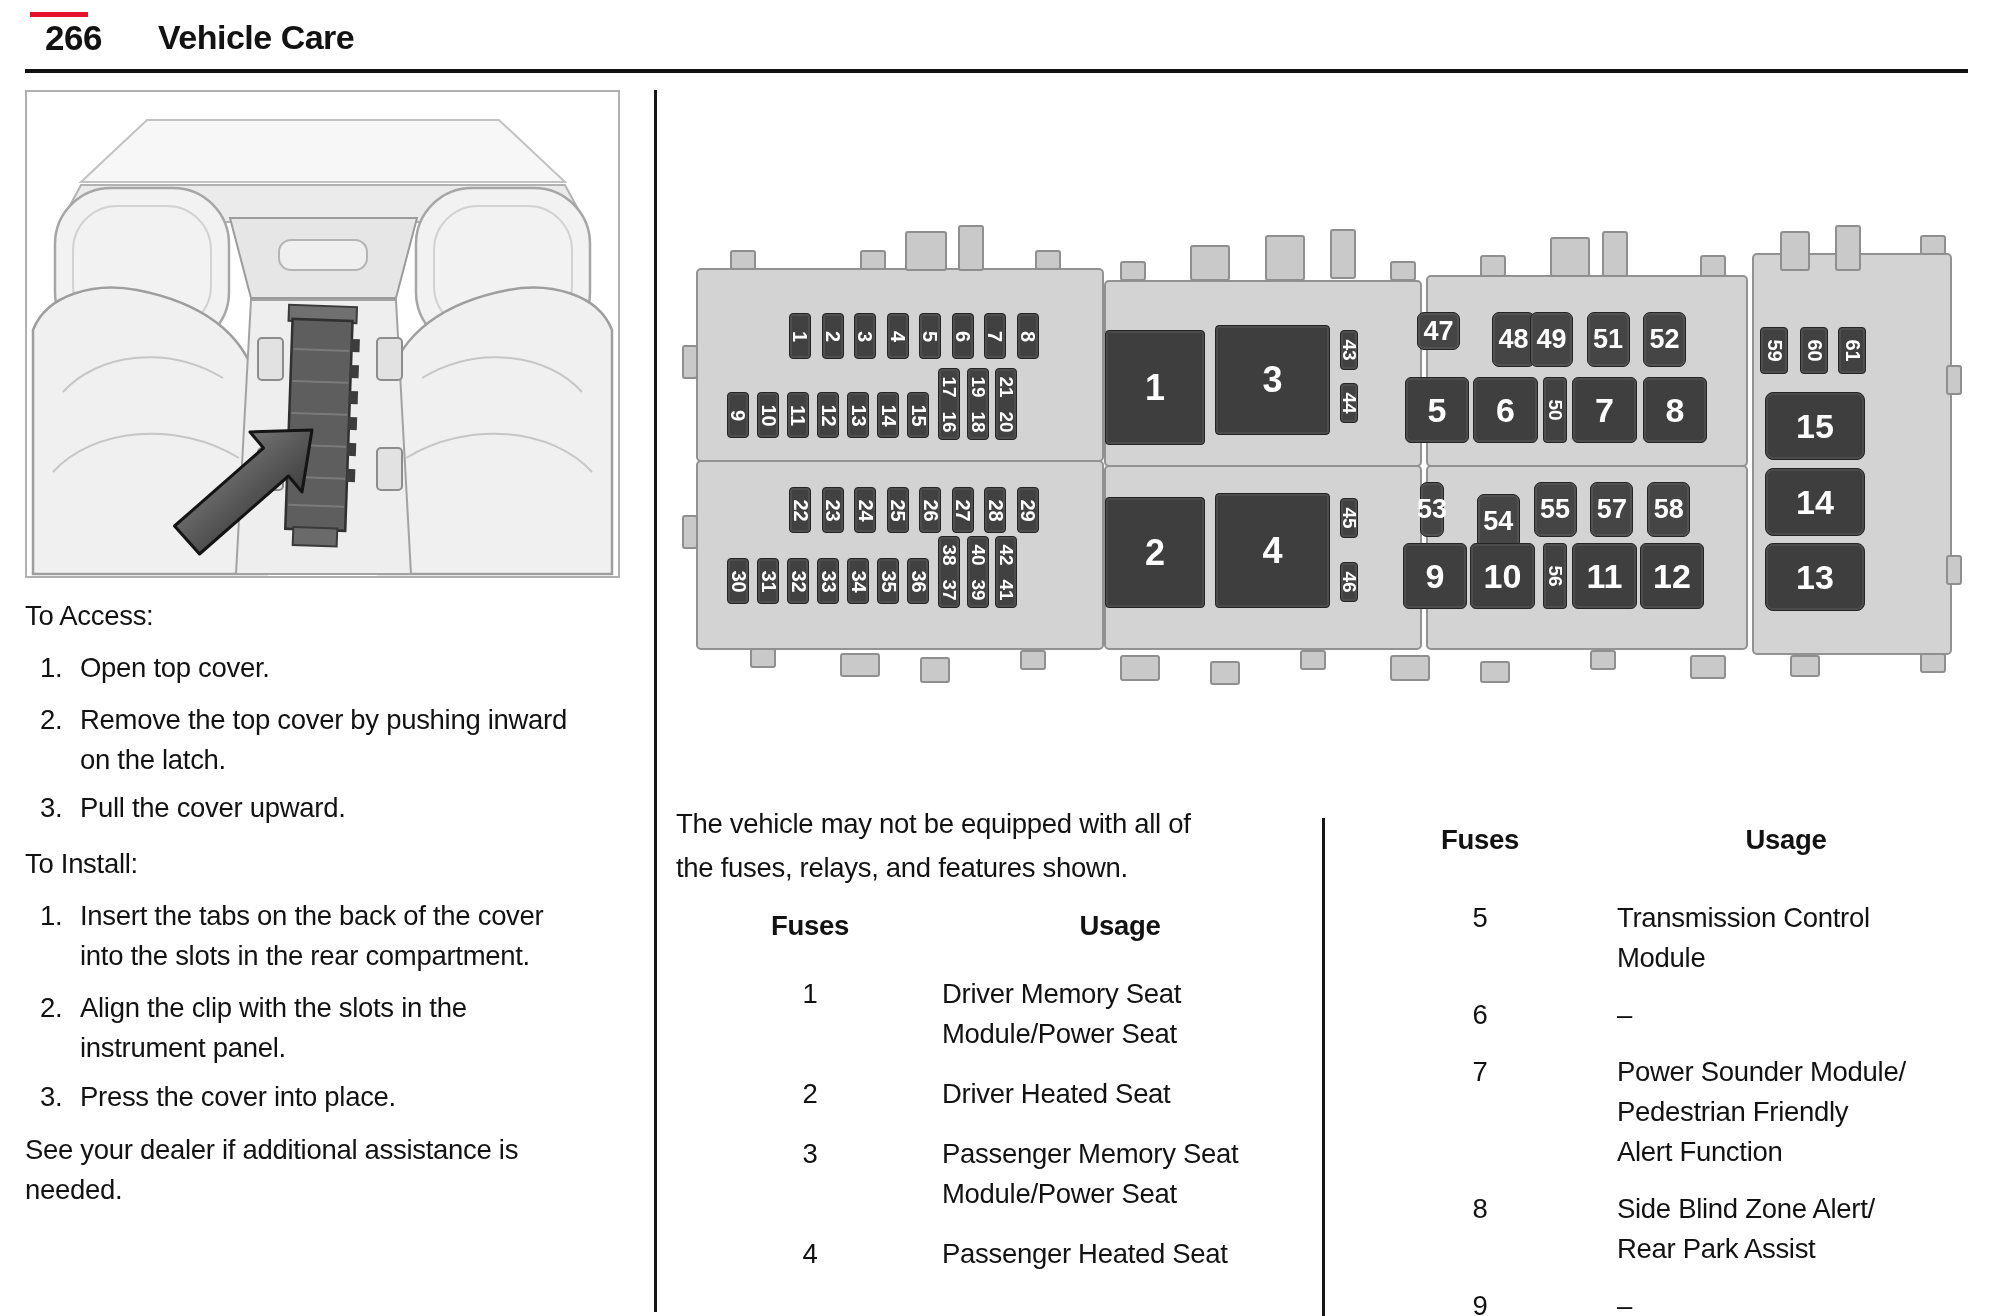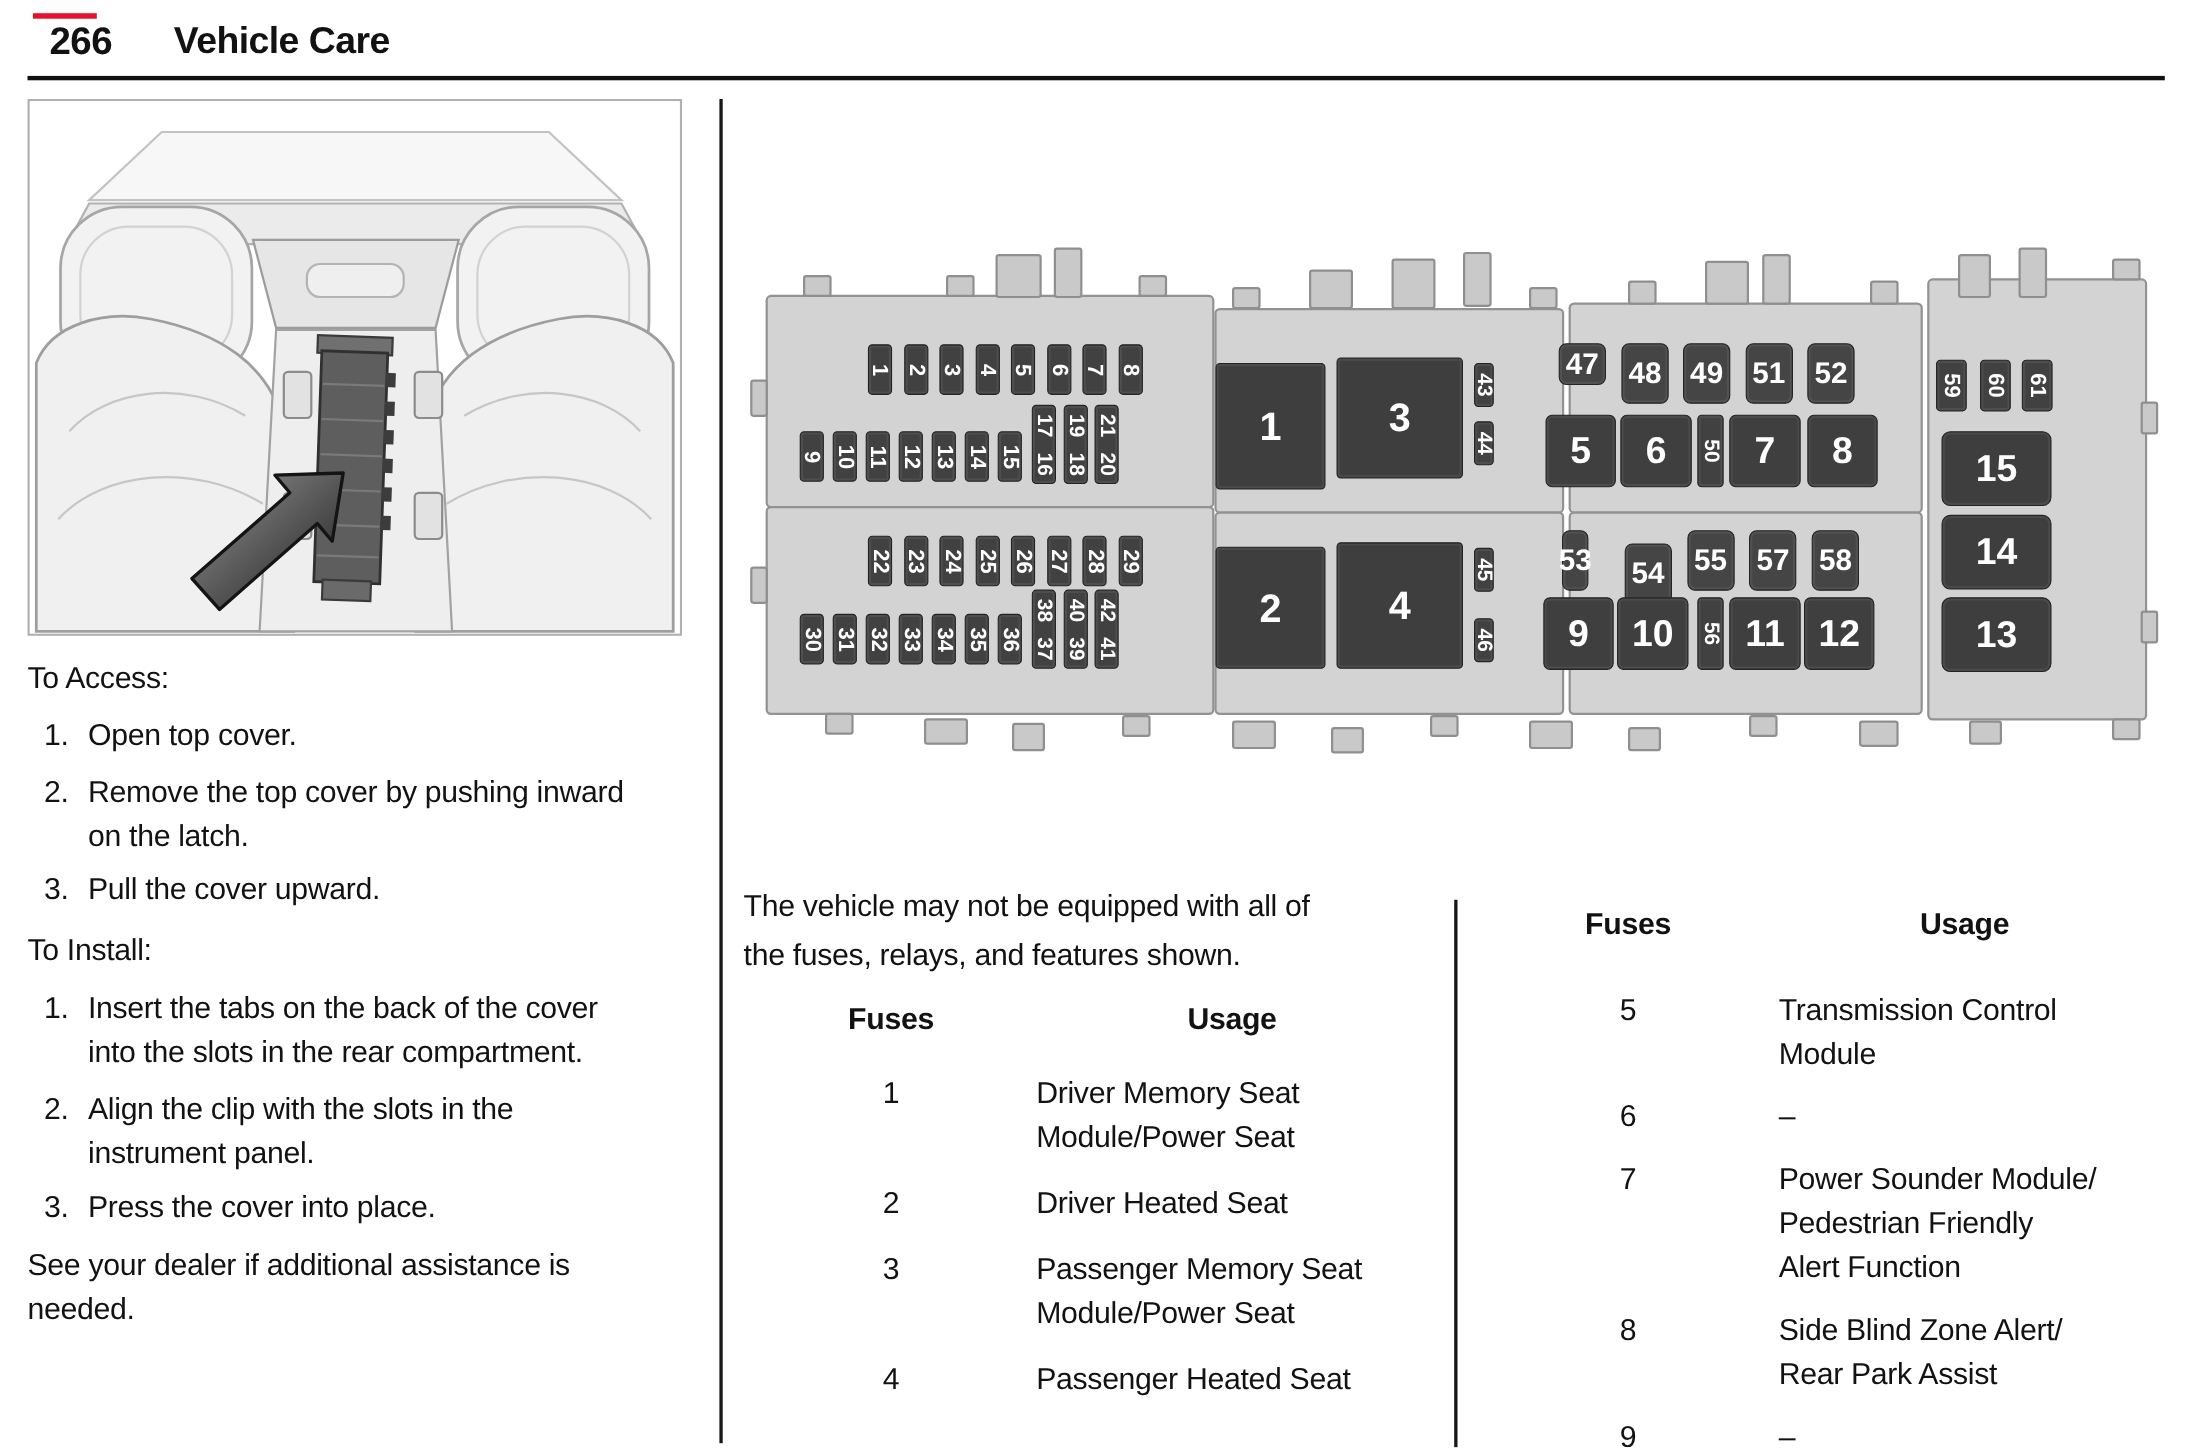--- a/index.html
+++ b/index.html
@@ -338,21 +338,21 @@
       <div class="fuse tiny" style="left: 650px; top: 158px; width: 18px; height: 40px;">
         <span class="rot">44</span>
       </div>
       <div class="fuse tiny" style="left: 650px; top: 273px; width: 18px; height: 40px;">
         <span class="rot">45</span>
       </div>
       <div class="fuse tiny" style="left: 650px; top: 337px; width: 18px; height: 40px;">
         <span class="rot">46</span>
       </div>
       <div class="fuse sq" style="left: 727px; top: 87px; width: 43px; height: 38px;">47</div>
-      <div class="fuse sq" style="left: 784px; top: 87px; width: 43px; height: 55px;">48</div>
+      <div class="fuse sq" style="left: 802px; top: 87px; width: 43px; height: 55px;">48</div>
       <div class="fuse sq" style="left: 840px; top: 87px; width: 43px; height: 55px;">49</div>
       <div class="fuse sq" style="left: 896.5px; top: 87px; width: 43px; height: 55px;">51</div>
       <div class="fuse sq" style="left: 953px; top: 87px; width: 43px; height: 55px;">52</div>
       <div class="fuse med" style="left: 715px; top: 152px; width: 64px; height: 66px;">5</div>
       <div class="fuse med" style="left: 783px; top: 152px; width: 65px; height: 66px;">6</div>
       <div class="fuse med" style="left: 882px; top: 152px; width: 65px; height: 66px;">7</div>
       <div class="fuse med" style="left: 953px; top: 152px; width: 64px; height: 66px;">8</div>
       <div class="fuse tiny" style="left: 853px; top: 152px; width: 24px; height: 66px;">
         <span class="rot">50</span>
       </div>

